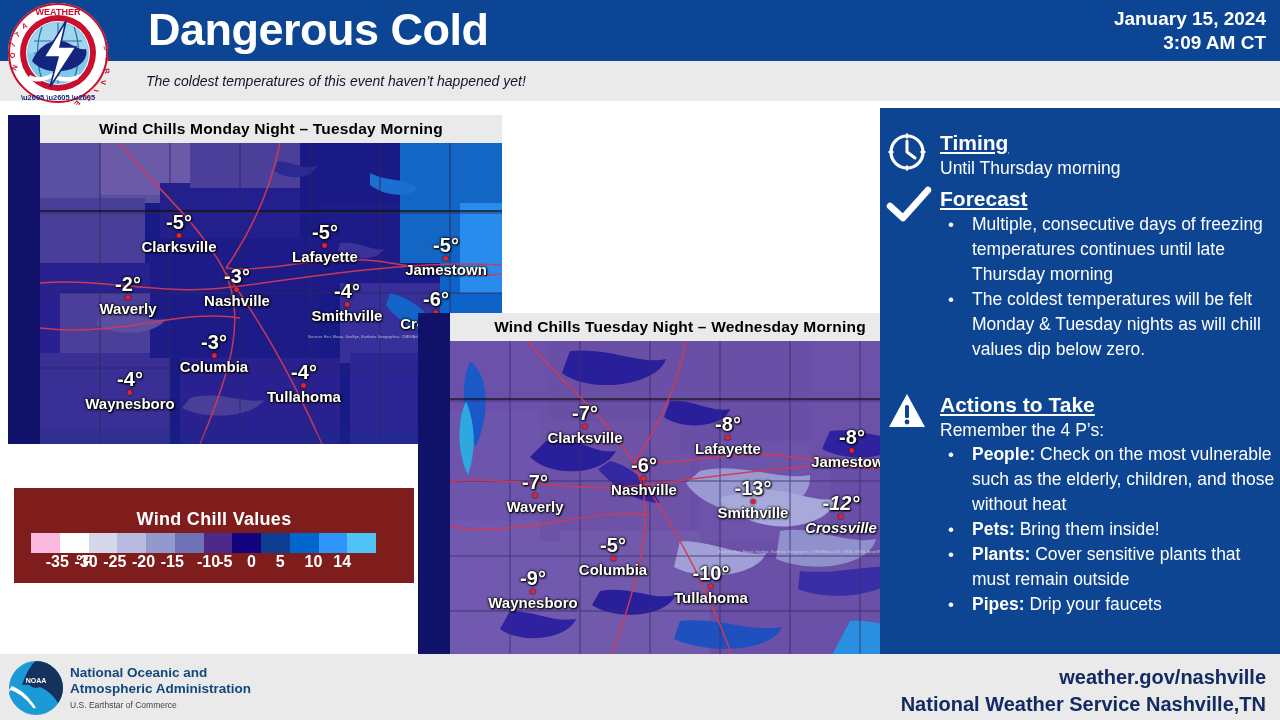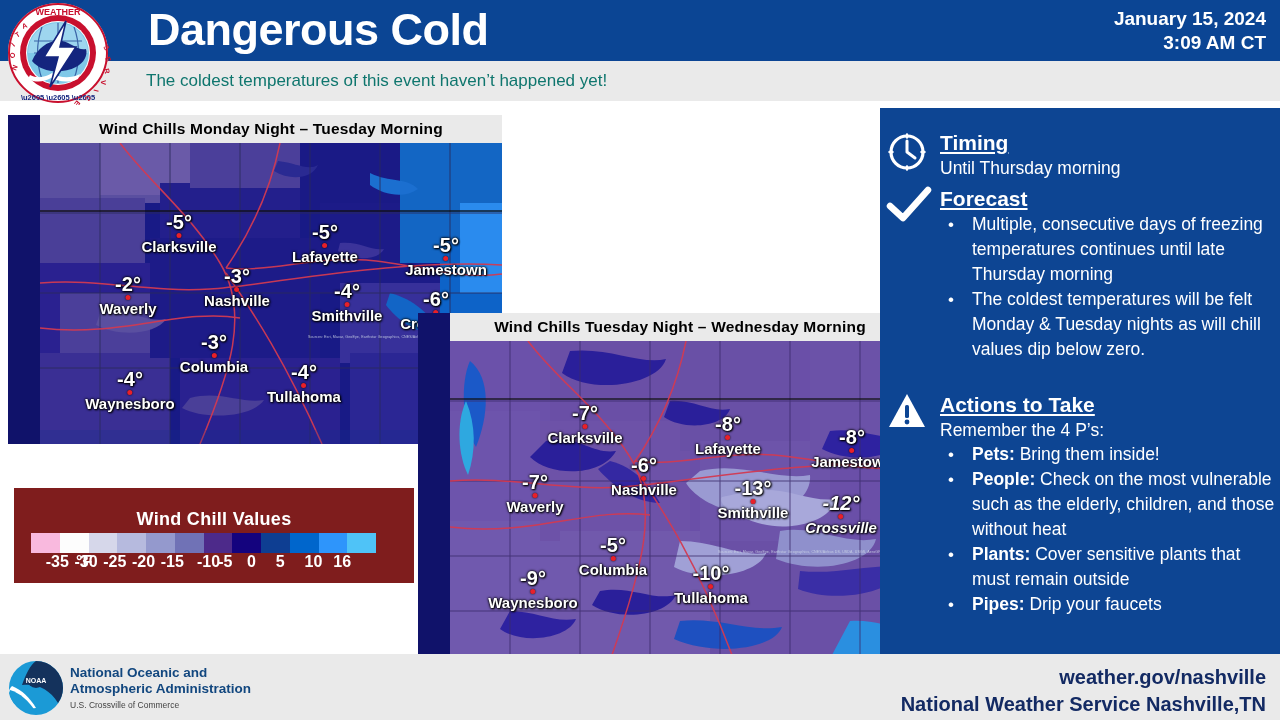--- a/index.html
+++ b/index.html
@@ -6,21 +6,21 @@
   body{width:1280px;height:720px;position:relative;overflow:hidden;
        font-family:"Liberation Sans","DejaVu Sans",sans-serif;}
 
   
   #header{position:absolute;left:0;top:0;width:1280px;height:61px;background:#0b4594;}
   #subheader{position:absolute;left:0;top:61px;width:1280px;height:40px;background:#eaeaea;}
   #title{position:absolute;left:148px;top:4px;color:#ffffff;font-size:45px;font-weight:bold;
          letter-spacing:-0.5px;line-height:52px;}
   #datetime{position:absolute;right:14px;top:7px;text-align:right;color:#ffffff;
             font-size:19px;font-weight:bold;line-height:24px;}
-  #subtitle{position:absolute;left:146px;top:64px;color:#0f766e;font-size:17px;line-height:34px;}
+  #subtitle{position:absolute;left:146px;top:64px;color:#0f172a;font-size:14px;line-height:34px;font-style:italic;}
 
   
   #nws-seal{position:absolute;left:4px;top:1px;width:108px;height:104px;}
 
   
   .map-panel{position:absolute;background:#10126a;overflow:hidden;padding-left:32px;}
   .map-title{height:28px;background:#eaeaea;color:#000;font-size:15.5px;font-weight:bold;
              display:flex;align-items:center;justify-content:center;letter-spacing:.2px;}
   .map-body{position:relative;overflow:hidden;}
   .map-body svg{position:absolute;left:0;top:0;}
@@ -350,21 +350,21 @@
 <span style="left: 31.75px;">-35</span>
     <span style="left: 60.5px;">-30</span>
     <span style="left: 89.25px;">-25</span>
     <span style="left: 118px;">-20</span>
     <span style="left: 146.75px;">-15</span>
     <span style="left: 183px;">-10</span>
     <span style="left: 204.25px;">-5</span>
     <span style="left: 233px;">0</span>
     <span style="left: 261.75px;">5</span>
     <span style="left: 290.5px;">10</span>
-    <span style="left: 319.25px;">16</span>
+    <span style="left: 319.25px;">14</span>
   </div>
 
 <div id="rightpanel">
 
   <div class="sec" style="padding-top:22px;">
     <div class="sec-icon" style="top:24px;">
       <svg viewBox="0 0 46 40" width="46" height="40">
         <circle cx="21" cy="20" r="16" fill="none" stroke="#ffffff" stroke-width="3.2"></circle>
         <path d="M21 9 v11 l8 6" stroke="#ffffff" stroke-width="3" fill="none" stroke-linecap="round" stroke-linejoin="round"></path>
         <g stroke="#ffffff" stroke-width="2.4" stroke-linecap="round">
@@ -394,24 +394,24 @@
       <svg viewBox="0 0 46 40" width="46" height="40">
         <path d="M21 2 L39 35 H3 Z" fill="#ffffff"></path>
         <rect x="19" y="13" width="4" height="13" rx="1.6" fill="#0d4593"></rect>
         <circle cx="21" cy="30" r="2.4" fill="#0d4593"></circle>
       </svg>
     </div>
     <div class="sec-head">Actions to Take</div>
     <div class="sec-sub">Remember the 4 P’s:</div>
     <ul class="blist">
       <li>
-        <b>Pets:</b><span> Bring them inside!</span>
+        <b>People:</b><span> Check on the most vulnerable such as the elderly, children, and those without heat</span>
       </li>
       <li>
-        <b>People:</b><span> Check on the most vulnerable such as the elderly, children, and those without heat</span>
+        <b>Pets:</b><span> Bring them inside!</span>
       </li>
       <li>
         <b>Plants:</b><span> Cover sensitive plants that must remain outside</span>
       </li>
       <li>
         <b>Pipes:</b><span> Drip your faucets</span>
       </li>
     </ul>
   </div>
 </div>
@@ -424,18 +424,18 @@
       <path d="M4 26c10 4 18 12 24 22-12 2-23-6-27-16 0-2 1-4 3-6z" fill="#ffffff"></path>
       <path d="M2 30c10 3 19 11 25 21C14 53 3 44 1 33z" fill="#1b9ad6"></path>
       <circle cx="28" cy="19" r="9" fill="#14325c"></circle>
       <text x="28" y="22.5" font-family="Liberation Sans, sans-serif" font-size="7" font-weight="bold" fill="#ffffff" text-anchor="middle">NOAA</text>
     </svg>
   </div>
   <div id="noaa-text">
     <div>National Oceanic and</div>
     <div>Atmospheric Administration</div>
   </div>
-  <div id="noaa-dept">U.S. Crossville of Commerce</div>
+  <div id="noaa-dept">U.S. Earthstar of Commerce</div>
   <div id="wfo">
     <div>weather.gov/nashville</div>
     <div>National Weather Service Nashville,TN</div>
   </div>
 </div>
 
 </body></html>

